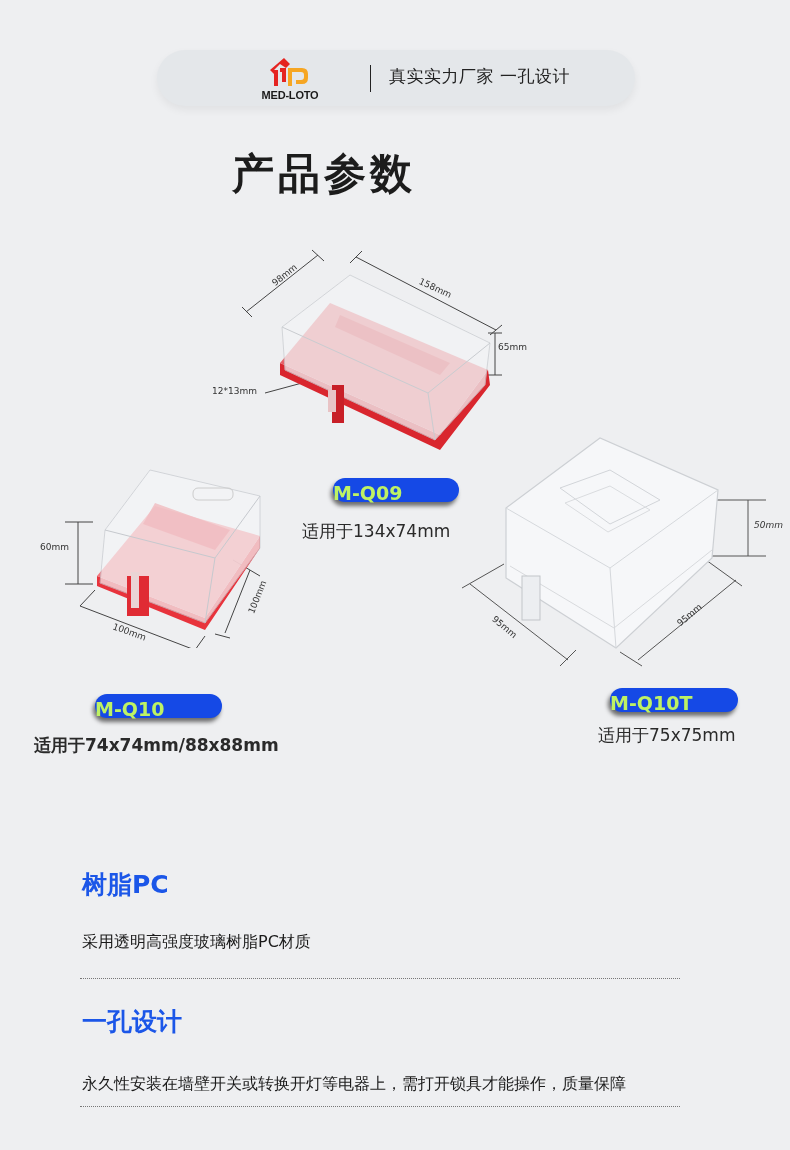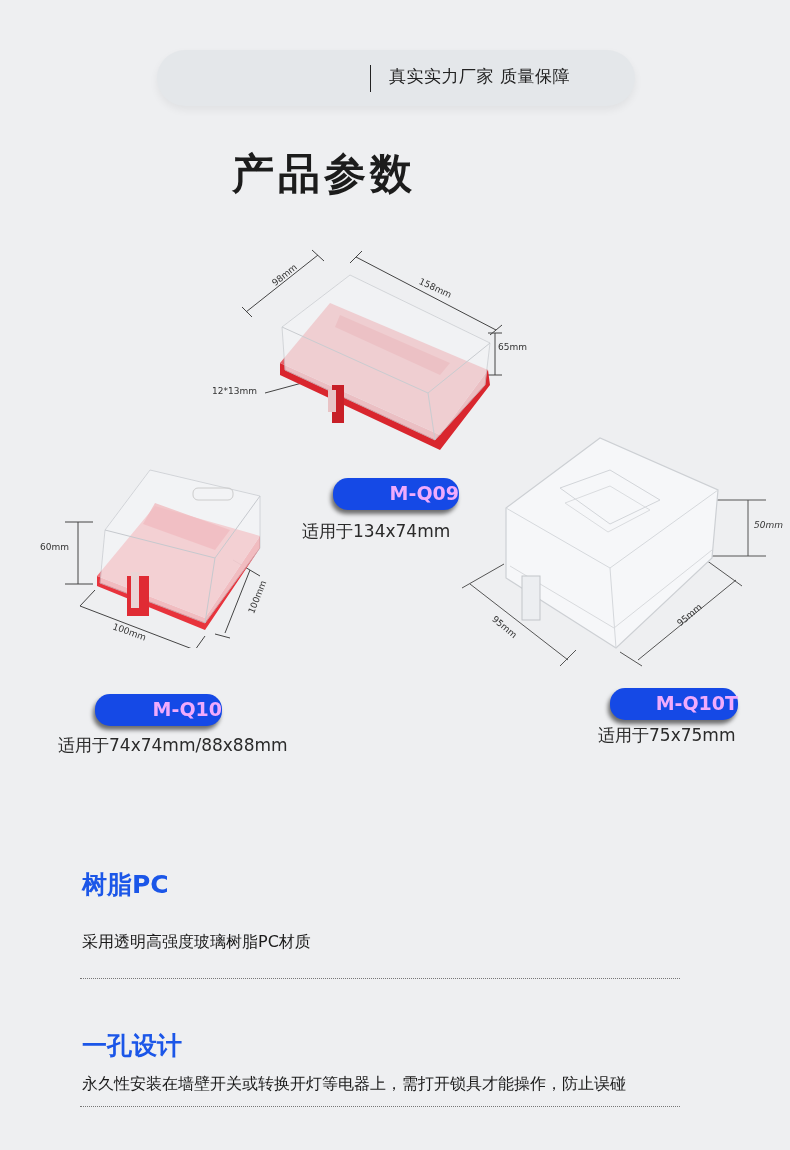--- a/index.html
+++ b/index.html
@@ -26,38 +26,46 @@
   .slogan {
     position: absolute; left: 232px; top: 15px; font-size: 17px; color: #222; letter-spacing: 0.5px;
   }
   .page-title {
     position: absolute; left: 0; width: 648px; top: 146px; text-align: center;
     font-size: 42px; font-weight: bold; color: #1c1c1c; letter-spacing: 4px;
   }
   .product-img { position: absolute; }
   .dim-label { position: absolute; font-size: 9px; color: #333; white-space: nowrap; }
   .model-badge {
-    position: absolute; height: 32px; border-radius: 15px; background: #1549e6;
-    color: #f0abfc; font-weight: bold; font-size: 19px; text-align: right; line-height: 30px;
+    position: absolute; height: 24px; border-radius: 15px; background: #1549e6;
+    color: #bef264; font-weight: bold; font-size: 19px; text-align: left; line-height: 30px;
     box-shadow: -2px 4px 4px rgba(0,0,0,0.55);
     font-family: "DejaVu Sans", sans-serif;
   }
   .fit-text { position: absolute; font-size: 17px; color: #2a2a2a; white-space: nowrap; }
   .feature-title {
     position: absolute; left: 82px; font-size: 25px; font-weight: bold; color: #1b56e8; text-align: center;
   }
   .feature-desc { position: absolute; left: 82px; font-size: 16px; color: #1a1a1a; white-space: nowrap; }
   .dotted { position: absolute; left: 80px; height: 0; border-top: 1px dotted #777; }
 </style>
 </head>
 <body>
 
 <div class="header-pill">
+  <div class="logo">
+    <svg width="48" height="34" viewBox="0 0 48 34">
+      <path d="M4 14 L18 2 L24 8 L20 12 L14 8 L8 14 L12 14 L12 30 L8 30 L8 18 Z" fill="#e52421"></path>
+      <path d="M14 12 L20 12 L20 26 L16 26 L16 16 L14 16 Z" fill="#e52421"></path>
+      <path d="M22 12 L36 12 Q42 12 42 18 L42 22 Q42 28 36 28 L30 28 L30 24 L35 24 Q38 24 38 21 L38 19 Q38 16 35 16 L26 16 L26 30 L22 30 Z" fill="#f6a623"></path>
+    </svg>
+    <div class="logo-text">MED-LOTO</div>
+  </div>
   <div class="divider-v"></div>
-  <div class="slogan">真实实力厂家 质量保障</div>
+  <div class="slogan">真实实力厂家 一孔设计</div>
 </div>
 
 <div class="page-title">产品参数</div>
 
 <div class="product-img" style="left:240px;top:245px;width:300px;height:215px;">
   <svg width="300" height="215" viewBox="0 0 300 215">
 
     <g stroke="#444" stroke-width="1" fill="none">
       <line x1="6" y1="67" x2="78" y2="10"></line>
       <line x1="2" y1="62" x2="12" y2="72"></line>
@@ -118,21 +126,21 @@
 
     <rect x="72" y="118" width="22" height="40" fill="#e02b34"></rect>
     <rect x="76" y="114" width="8" height="36" fill="#ead4d5"></rect>
   </svg>
 </div>
 <div class="dim-label" style="left:40px;top:542px;">60mm</div>
 <div class="dim-label" style="left:112px;top:627px;transform:rotate(20deg);">100mm</div>
 <div class="dim-label" style="left:240px;top:592px;transform:rotate(-68deg);">100mm</div>
 
 <div class="model-badge" style="left:95px;top:694px;width:127px;">M-Q10</div>
-<div class="fit-text" style="left:58px;top:734px;">适用于74x74mm/88x88mm</div>
+<div class="fit-text" style="left:34px;top:734px;font-weight:bold;">适用于74x74mm/88x88mm</div>
 
 <div class="product-img" style="left:450px;top:428px;width:340px;height:245px;">
   <svg width="340" height="245" viewBox="0 0 340 245">
     <g stroke="#555" stroke-width="1" fill="none">
       <line x1="260" y1="72" x2="316" y2="72"></line>
       <line x1="260" y1="128" x2="316" y2="128"></line>
       <line x1="298" y1="72" x2="298" y2="128"></line>
       <line x1="54" y1="136" x2="12" y2="160"></line>
       <line x1="20" y1="156" x2="118" y2="232"></line>
       <line x1="126" y1="222" x2="110" y2="238"></line>
@@ -155,15 +163,15 @@
 <div class="dim-label" style="left:490px;top:622px;transform:rotate(40deg);">95mm</div>
 <div class="dim-label" style="left:675px;top:610px;transform:rotate(-40deg);">95mm</div>
 
 <div class="model-badge" style="left:610px;top:688px;width:128px;">M-Q10T</div>
 <div class="fit-text" style="left:598px;top:724px;">适用于75x75mm</div>
 
 <div class="feature-title" style="top:868px;">树脂PC</div>
 <div class="feature-desc" style="top:932px;">采用透明高强度玻璃树脂PC材质</div>
 <div class="dotted" style="top:978px;width:600px;"></div>
 
-<div class="feature-title" style="top:1005px;margin-top:24px;">一孔设计</div>
-<div class="feature-desc" style="top:1074px;">永久性安装在墙壁开关或转换开灯等电器上，需打开锁具才能操作，防止误碰</div>
+<div class="feature-title" style="top:1005px;">一孔设计</div>
+<div class="feature-desc" style="top:1074px;">永久性安装在墙壁开关或转换开灯等电器上，需打开锁具才能操作，质量保障</div>
 <div class="dotted" style="top:1106px;width:600px;"></div>
 
 </body></html>

